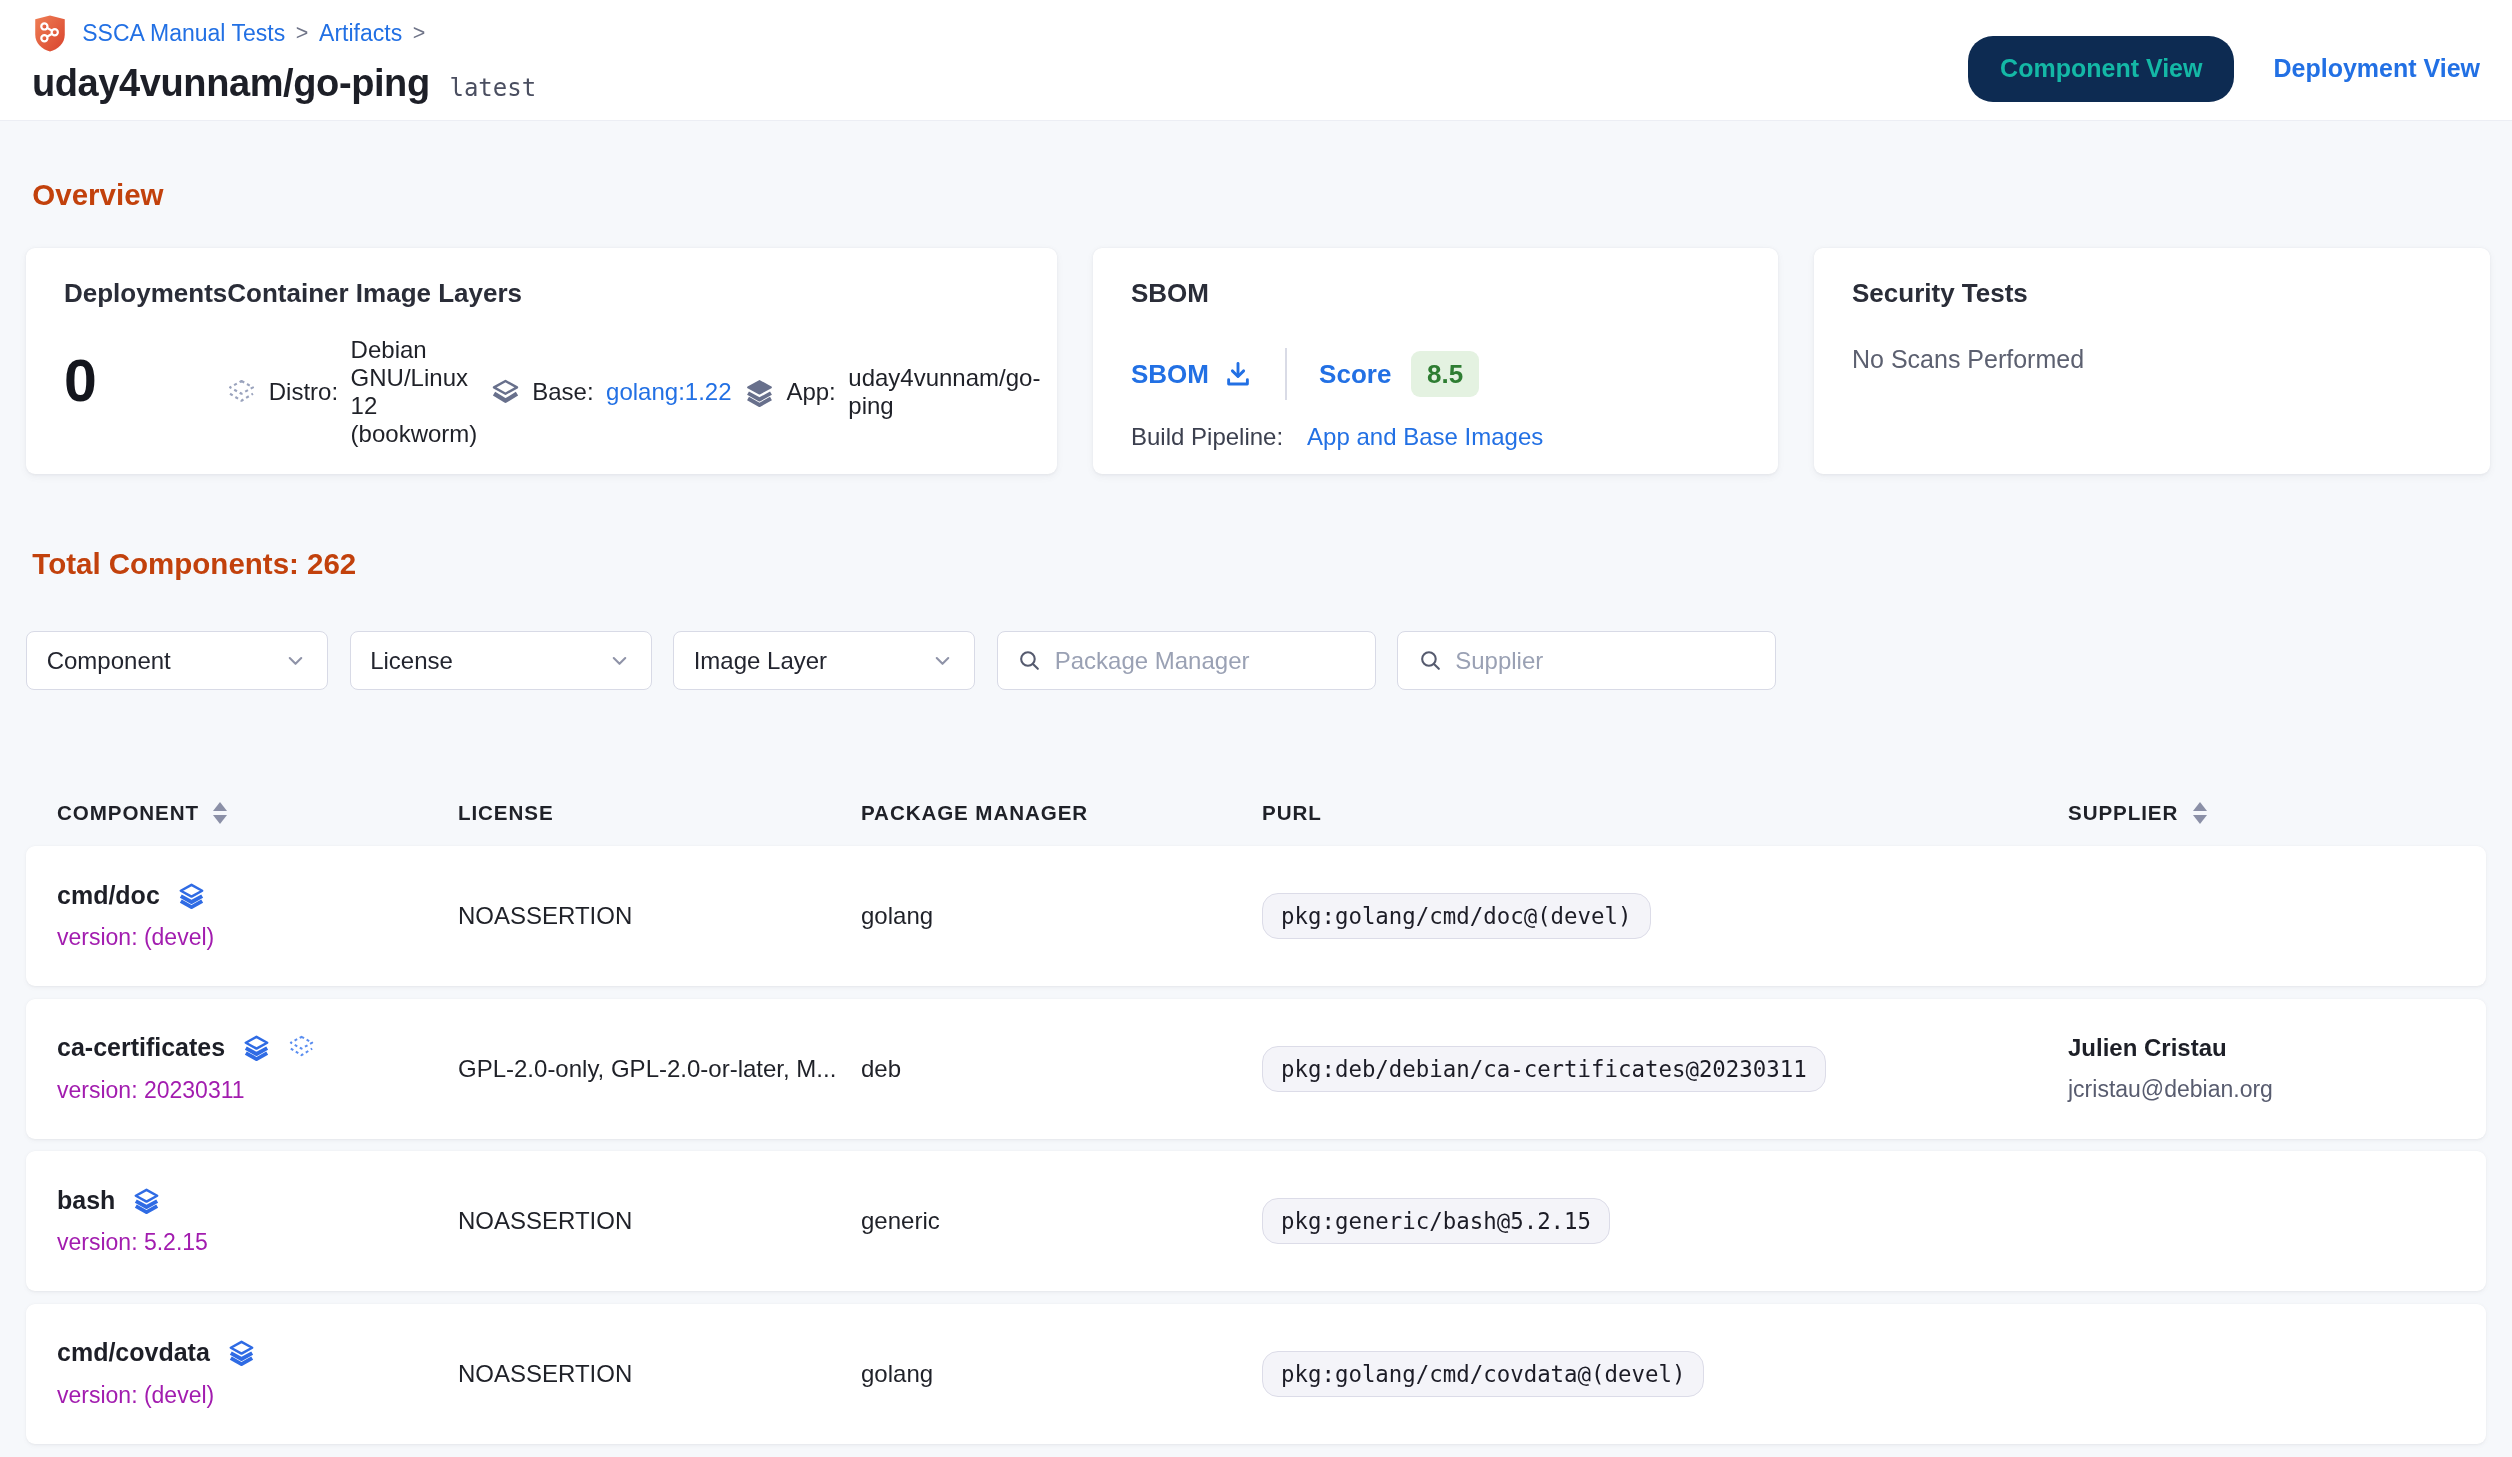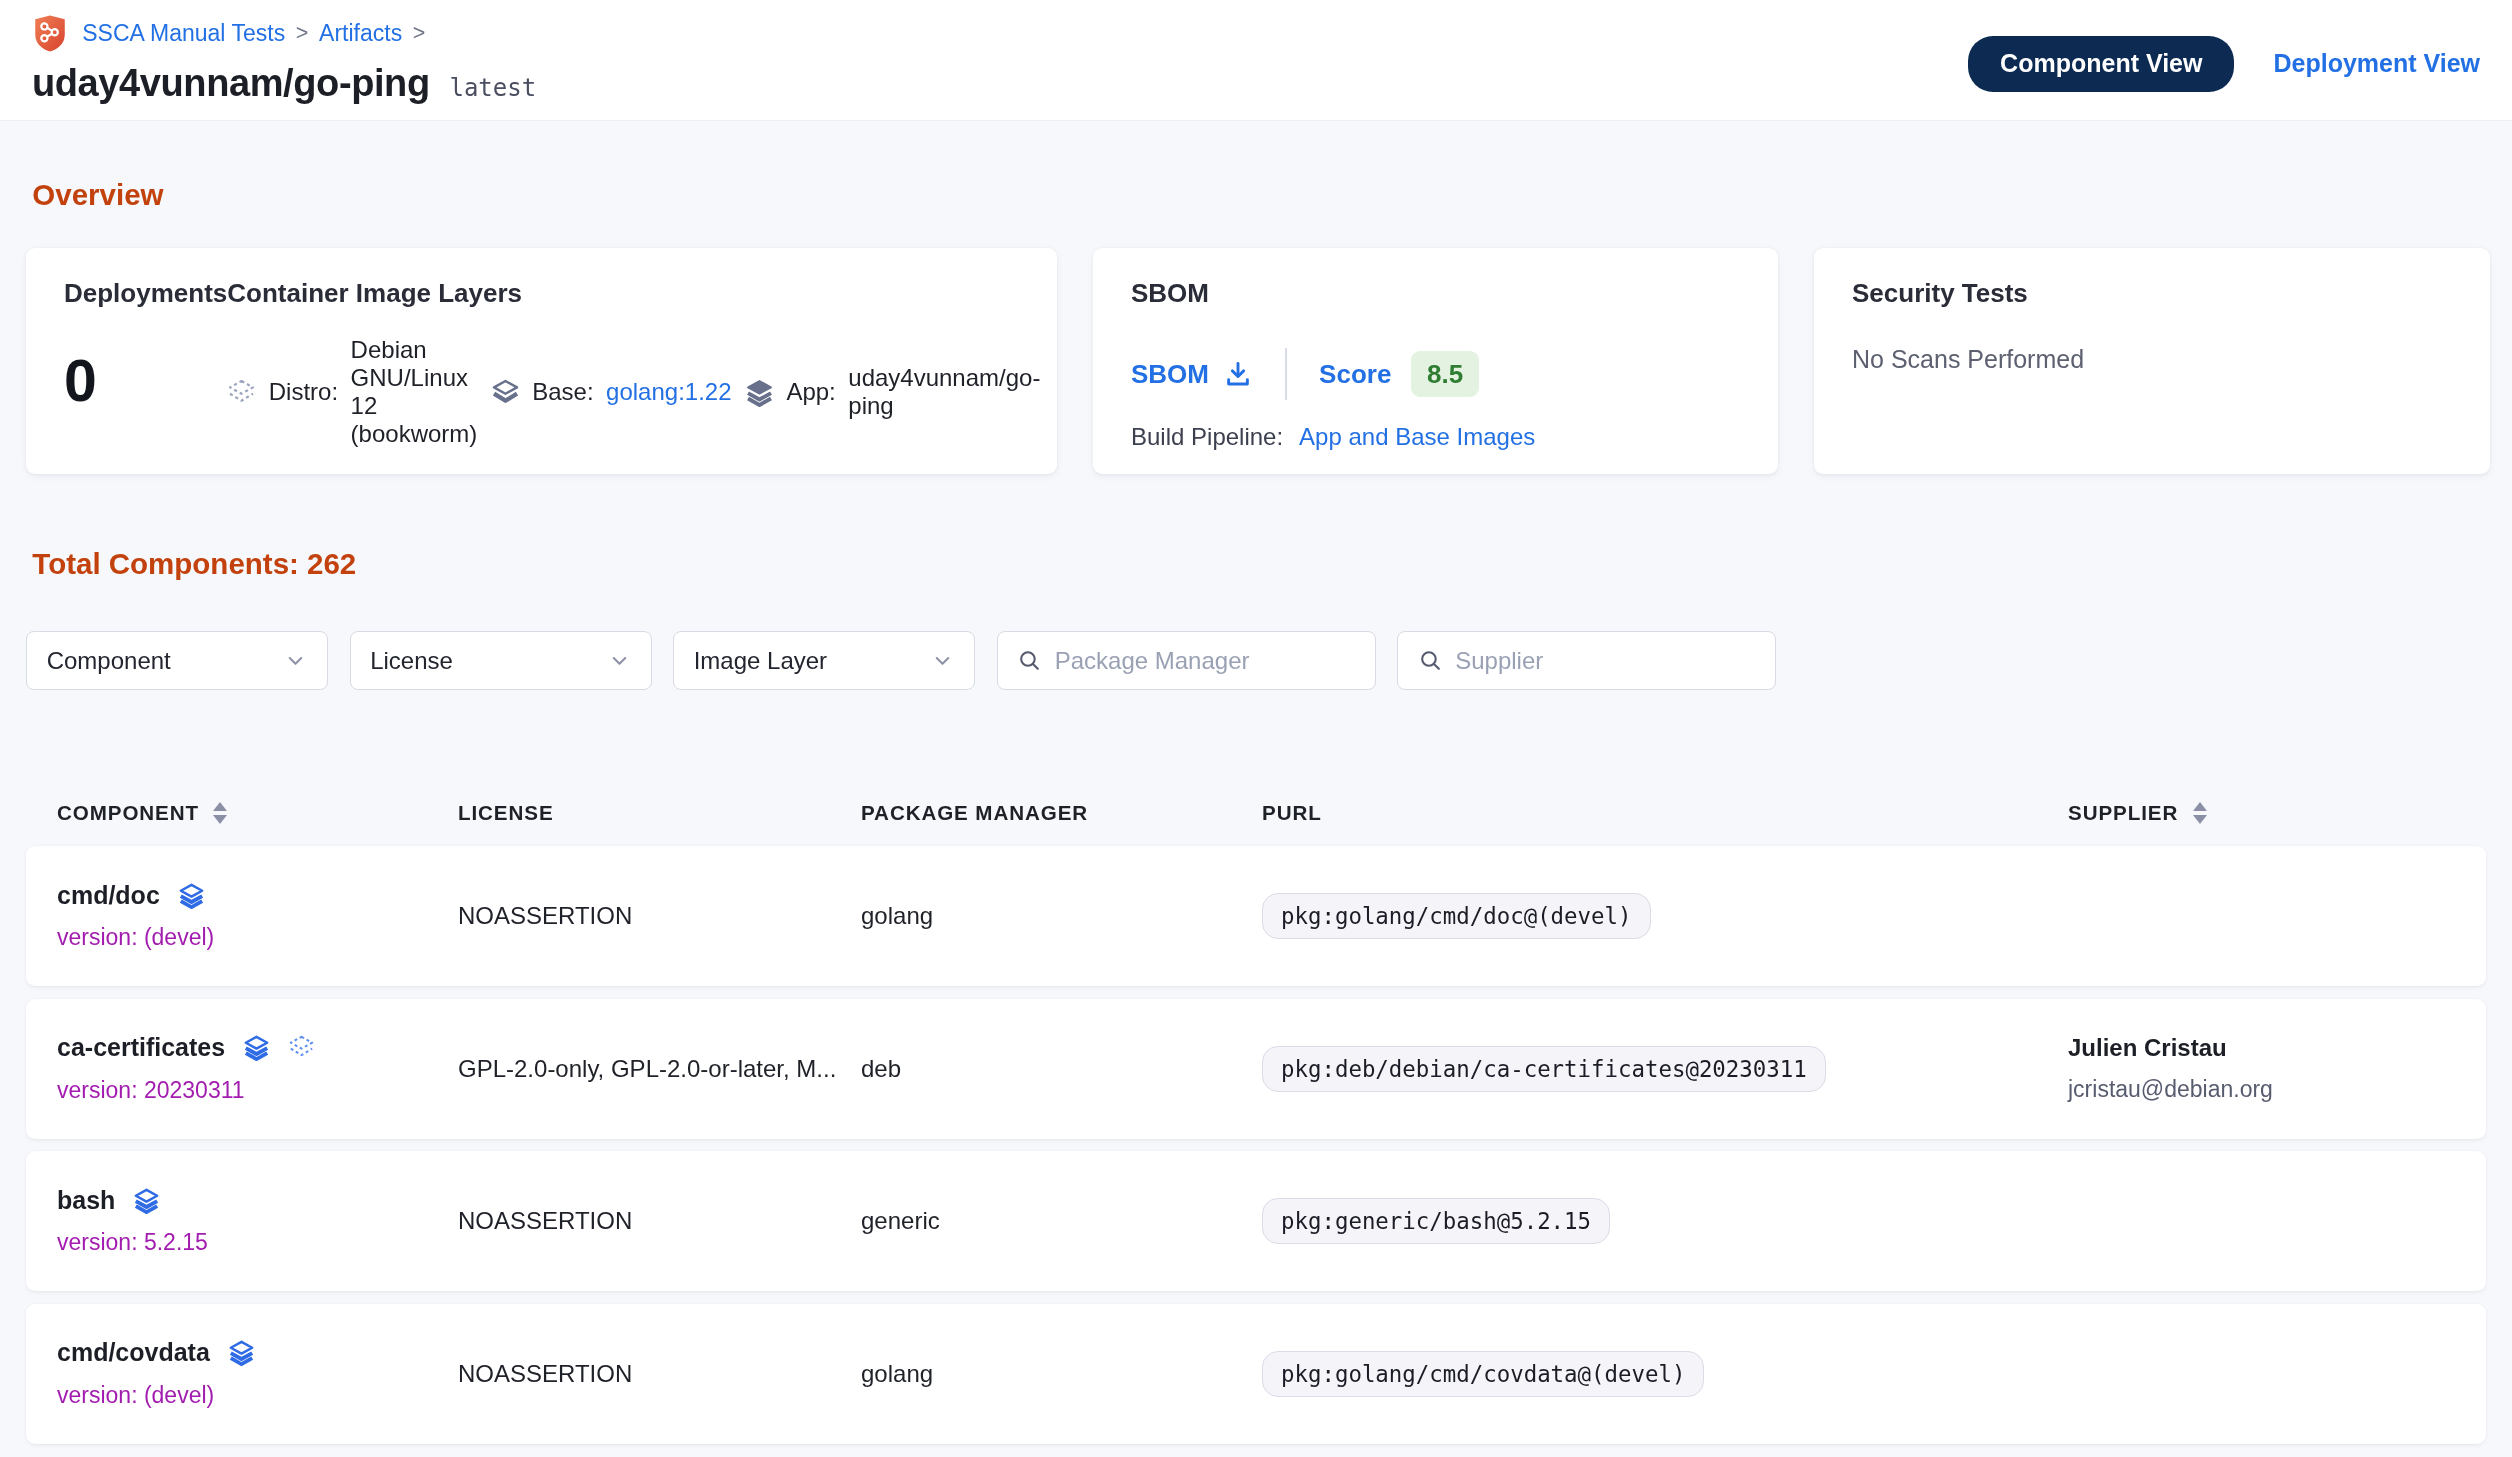--- a/index.html
+++ b/index.html
@@ -21,23 +21,23 @@
   }
   .breadcrumb { display:flex; align-items:center; gap:10.7px; font-size:23px; }
   .breadcrumb a { color:#2270e4; }
   .crumb-sep { color:#6f7488; font-size:21.5px; }
   .shield { width:36px; height:39px; margin-right:3.6px; }
   .title-row { display:flex; align-items:baseline; margin-top:9px; }
   .title-row h1 { font-size:38px; font-weight:700; color:#1d1f27; letter-spacing:-0.4px; }
   .tag { font-family:"DejaVu Sans Mono", monospace; font-size:24px; color:#4a4e60; margin-left:19.7px; }
   .view-toggle { display:flex; align-items:center; margin-top:21.5px; }
   .pill-active {
-    background:#0d2b52; color:#ffffff; border:none; cursor:pointer;
+    background:#0d2b52; color:#14b8a6; border:none; cursor:pointer;
     font-family:"Liberation Sans", sans-serif;
-    font-size:25px; font-weight:700; height:56px; padding:0 32px; border-radius:25px;
+    font-size:25px; font-weight:700; height:66px; padding:0 32px; border-radius:25px;
   }
   .view-link { color:#2270e4; font-size:25px; font-weight:700; margin-left:39px; }
 
   main { padding:0 26px; }
 
   h2.section { font-size:29.5px; font-weight:700; color:#c2410c; }
   .overview-heading { margin:57px 0 36px 6.3px; }
   .total-heading { margin:73px 0 50px 6.3px; }
 
   
@@ -62,21 +62,21 @@
 
   .sbom-row { display:flex; align-items:center; margin-top:39px; }
   .sbom-dl { display:flex; align-items:center; gap:14.3px; color:#2270e4; font-size:26px; font-weight:700; }
   .dl-icon { width:30px; height:30px; }
   .vdiv { width:1.8px; height:52px; background:#d9dbe6; margin:0 32px; }
   .score-label { color:#2270e4; font-size:26px; font-weight:700; }
   .score-badge {
     margin-left:19.7px; background:#e4f2e1; color:#2e7d32;
     font-size:26px; font-weight:700; padding:7.2px 16px; border-radius:9px;
   }
-  .pipeline-row { margin-top:23px; font-size:24px; color:#3c404f; display:flex; gap:16px; }
+  .pipeline-row { margin-top:23px; font-size:24px; color:#3c404f; display:flex; gap:24px; }
   .pipeline-row a { color:#2270e4; }
   .muted { margin-top:36px; font-size:25px; color:#5c6070; }
 
   
   .filters { display:flex; gap:21.5px; }
   .dropdown, .search {
     height:59px; background:#ffffff; border:0.9px solid #d8dae6; border-radius:8px;
     display:flex; align-items:center; padding:0 19.7px;
   }
   .dropdown { width:302px; justify-content:space-between; cursor:pointer; }

